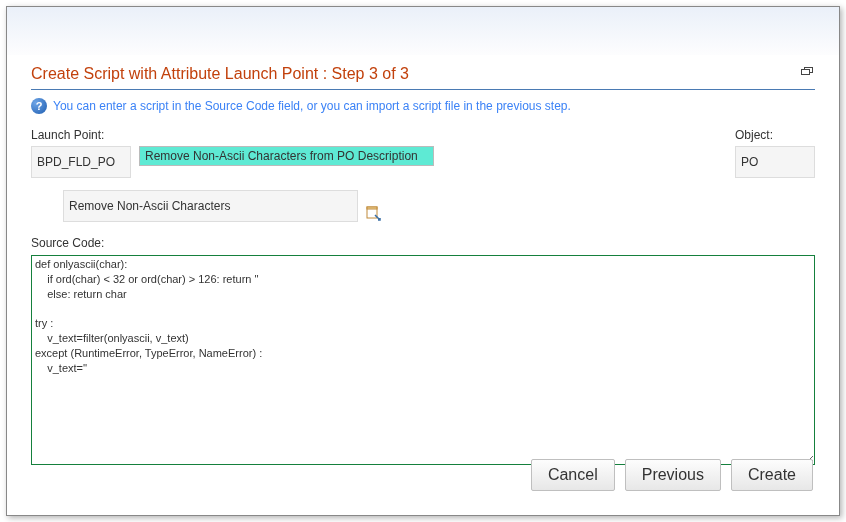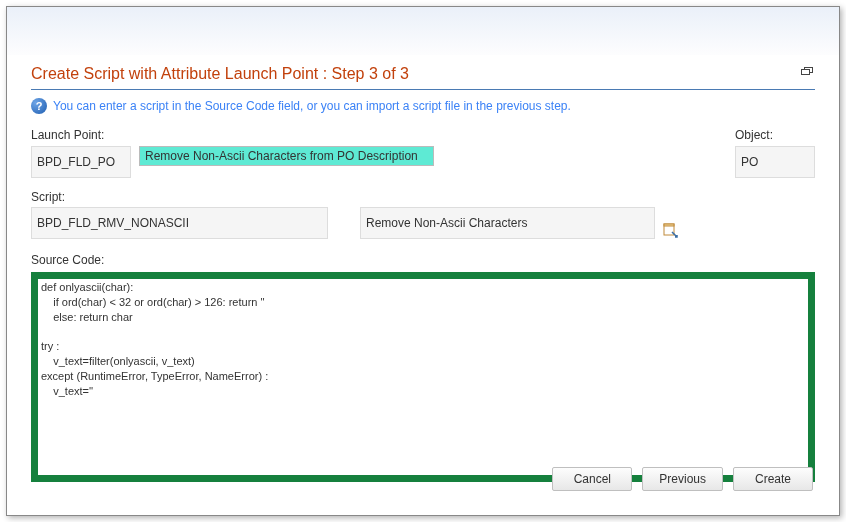--- a/index.html
+++ b/index.html
@@ -149,45 +149,45 @@
       width: 16px;
       height: 16px;
     }
     .source-label {
       font-size: 12px;
       margin-bottom: 2px;
     }
     .source-textarea {
       width: 100%;
       height: 210px;
-      border: 7px solid #15803d;
+      border: 1px solid #15803d;
       font-family: Arial, Helvetica, sans-serif;
       font-size: 11px;
       padding: 1px 3px;
       color: #333;
       resize: both;
       white-space: pre;
       line-height: 1.35;
       overflow: auto;
     }
     .button-row {
       position: absolute;
       bottom: 24px;
       right: 26px;
       display: flex;
       gap: 10px;
     }
     .btn {
       min-width: 80px;
-      height: 24px;
+      height: 32px;
       padding: 0 16px;
       background: linear-gradient(to bottom, #fdfdfd, #e7e7e7);
       border: 1px solid #bfbfbf;
       border-radius: 2px;
-      font-size: 12px;
+      font-size: 16px;
       color: #333;
       cursor: pointer;
       display: flex;
       align-items: center;
       justify-content: center;
     }
   </style>
 </head>
 <body>
 
@@ -215,24 +215,20 @@
         <div class="input-bordered">Remove Non-Ascii Characters from PO Description</div>
       </div>
       <div></div>
       <div class="field-group">
         <span class="label">Object:</span>
         <div class="value-box">PO</div>
       </div>
     </div>
 
     <div class="row2">
-      <div class="script-name-group">
-        <span class="label">Script:</span>
-        <div class="value-box script-name-box">BPD_FLD_RMV_NONASCII</div>
-      </div>
       <div class="value-box script-desc-box">Remove Non-Ascii Characters</div>
       <div class="lookup-icon">
         <svg viewBox="0 0 16 16">
           <rect x="1" y="1" width="10" height="11" fill="#fff" stroke="#c08a3a" stroke-width="1"></rect>
           <rect x="1" y="1" width="10" height="2" fill="#f2d89b" stroke="#c08a3a" stroke-width="1"></rect>
           <path d="M9 9 L14 14 M12 14 L14 14 L14 12" stroke="#3a6ea5" stroke-width="1.5" fill="none"></path>
         </svg>
       </div>
     </div>
 

